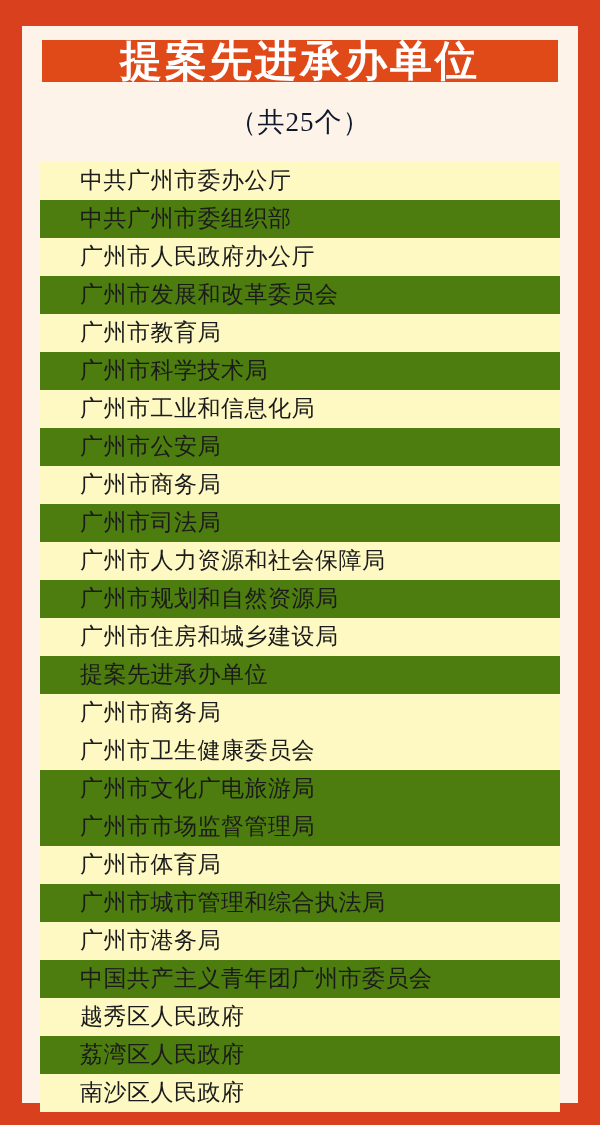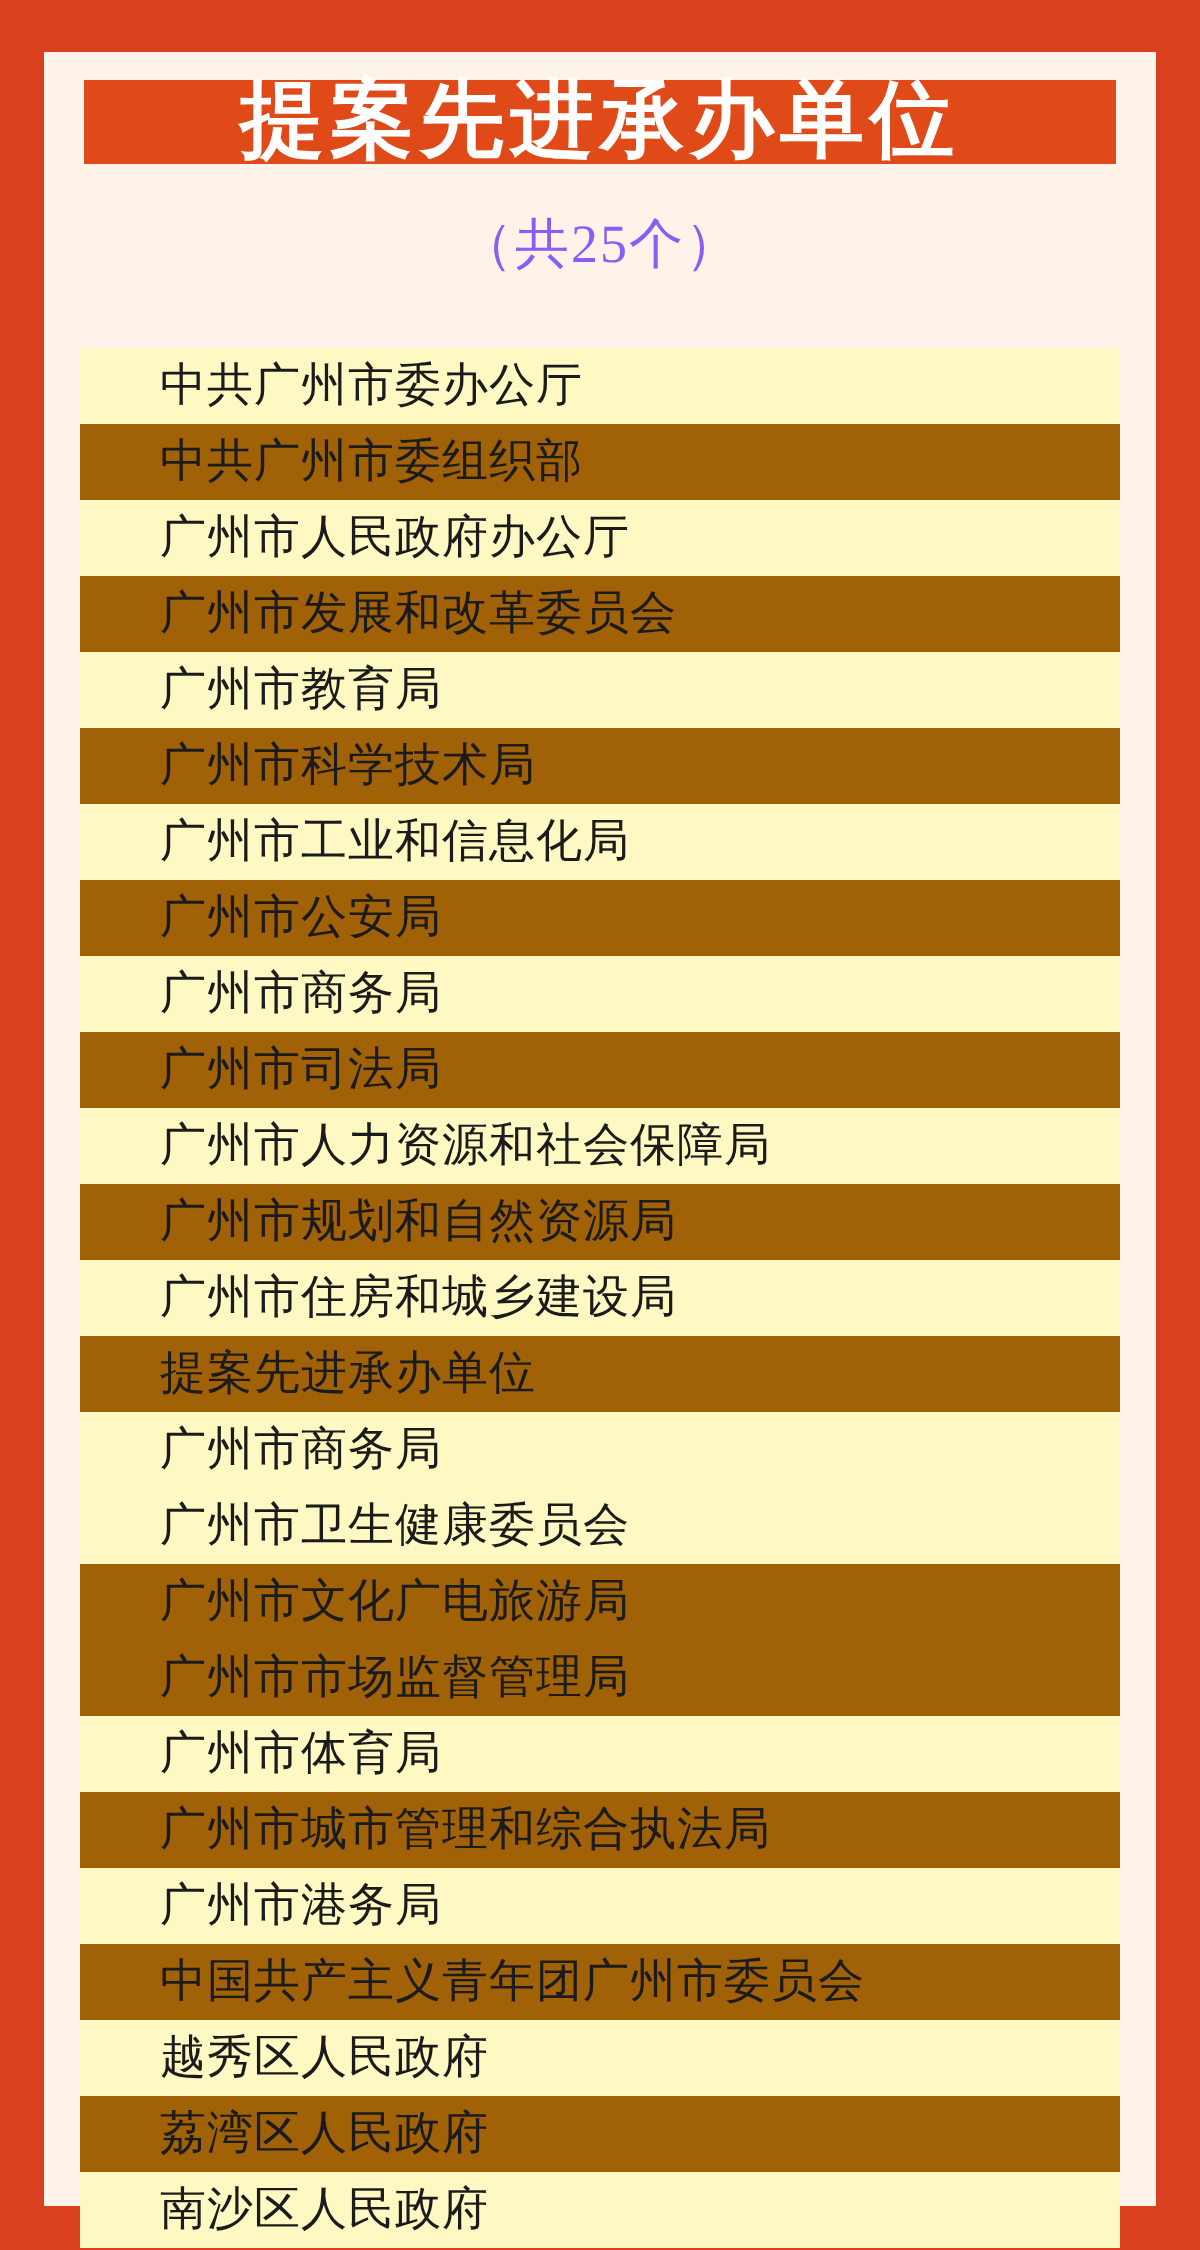--- a/index.html
+++ b/index.html
@@ -42,24 +42,24 @@
     color: #ffffff;
     font-size: 42px;
     font-weight: bold;
     letter-spacing: 3px;
     line-height: 1;
     font-family: "Liberation Serif", "DejaVu Serif", serif;
     white-space: nowrap;
   }
   .subtitle {
     text-align: center;
-    color: #8b5cf6;
+    color: #0f172a;
     font-size: 27px;
     margin-top: 22px;
-    margin-bottom: 28px;
+    margin-bottom: 16px;
     letter-spacing: 1px;
   }
   .divider {
     height: 3px;
     background: #d9411e;
     margin: 0 18px 6px 18px;
   }
   .list {
     flex: 1 1 auto;
     margin: 0 18px;
@@ -75,21 +75,21 @@
     color: #1b1b1b;
     padding-left: 40px;
     box-sizing: border-box;
     white-space: nowrap;
     letter-spacing: 0.5px;
   }
   .list-item.odd {
     background: #fef9c3;
   }
   .list-item.even {
-    background: #a16207;
+    background: #4d7c0f;
   }
   .bottom-strip {
     height: 14px;
     background: #fdf3e8;
   }
 </style>
 </head>
 <body>
 
 <div class="poster">

